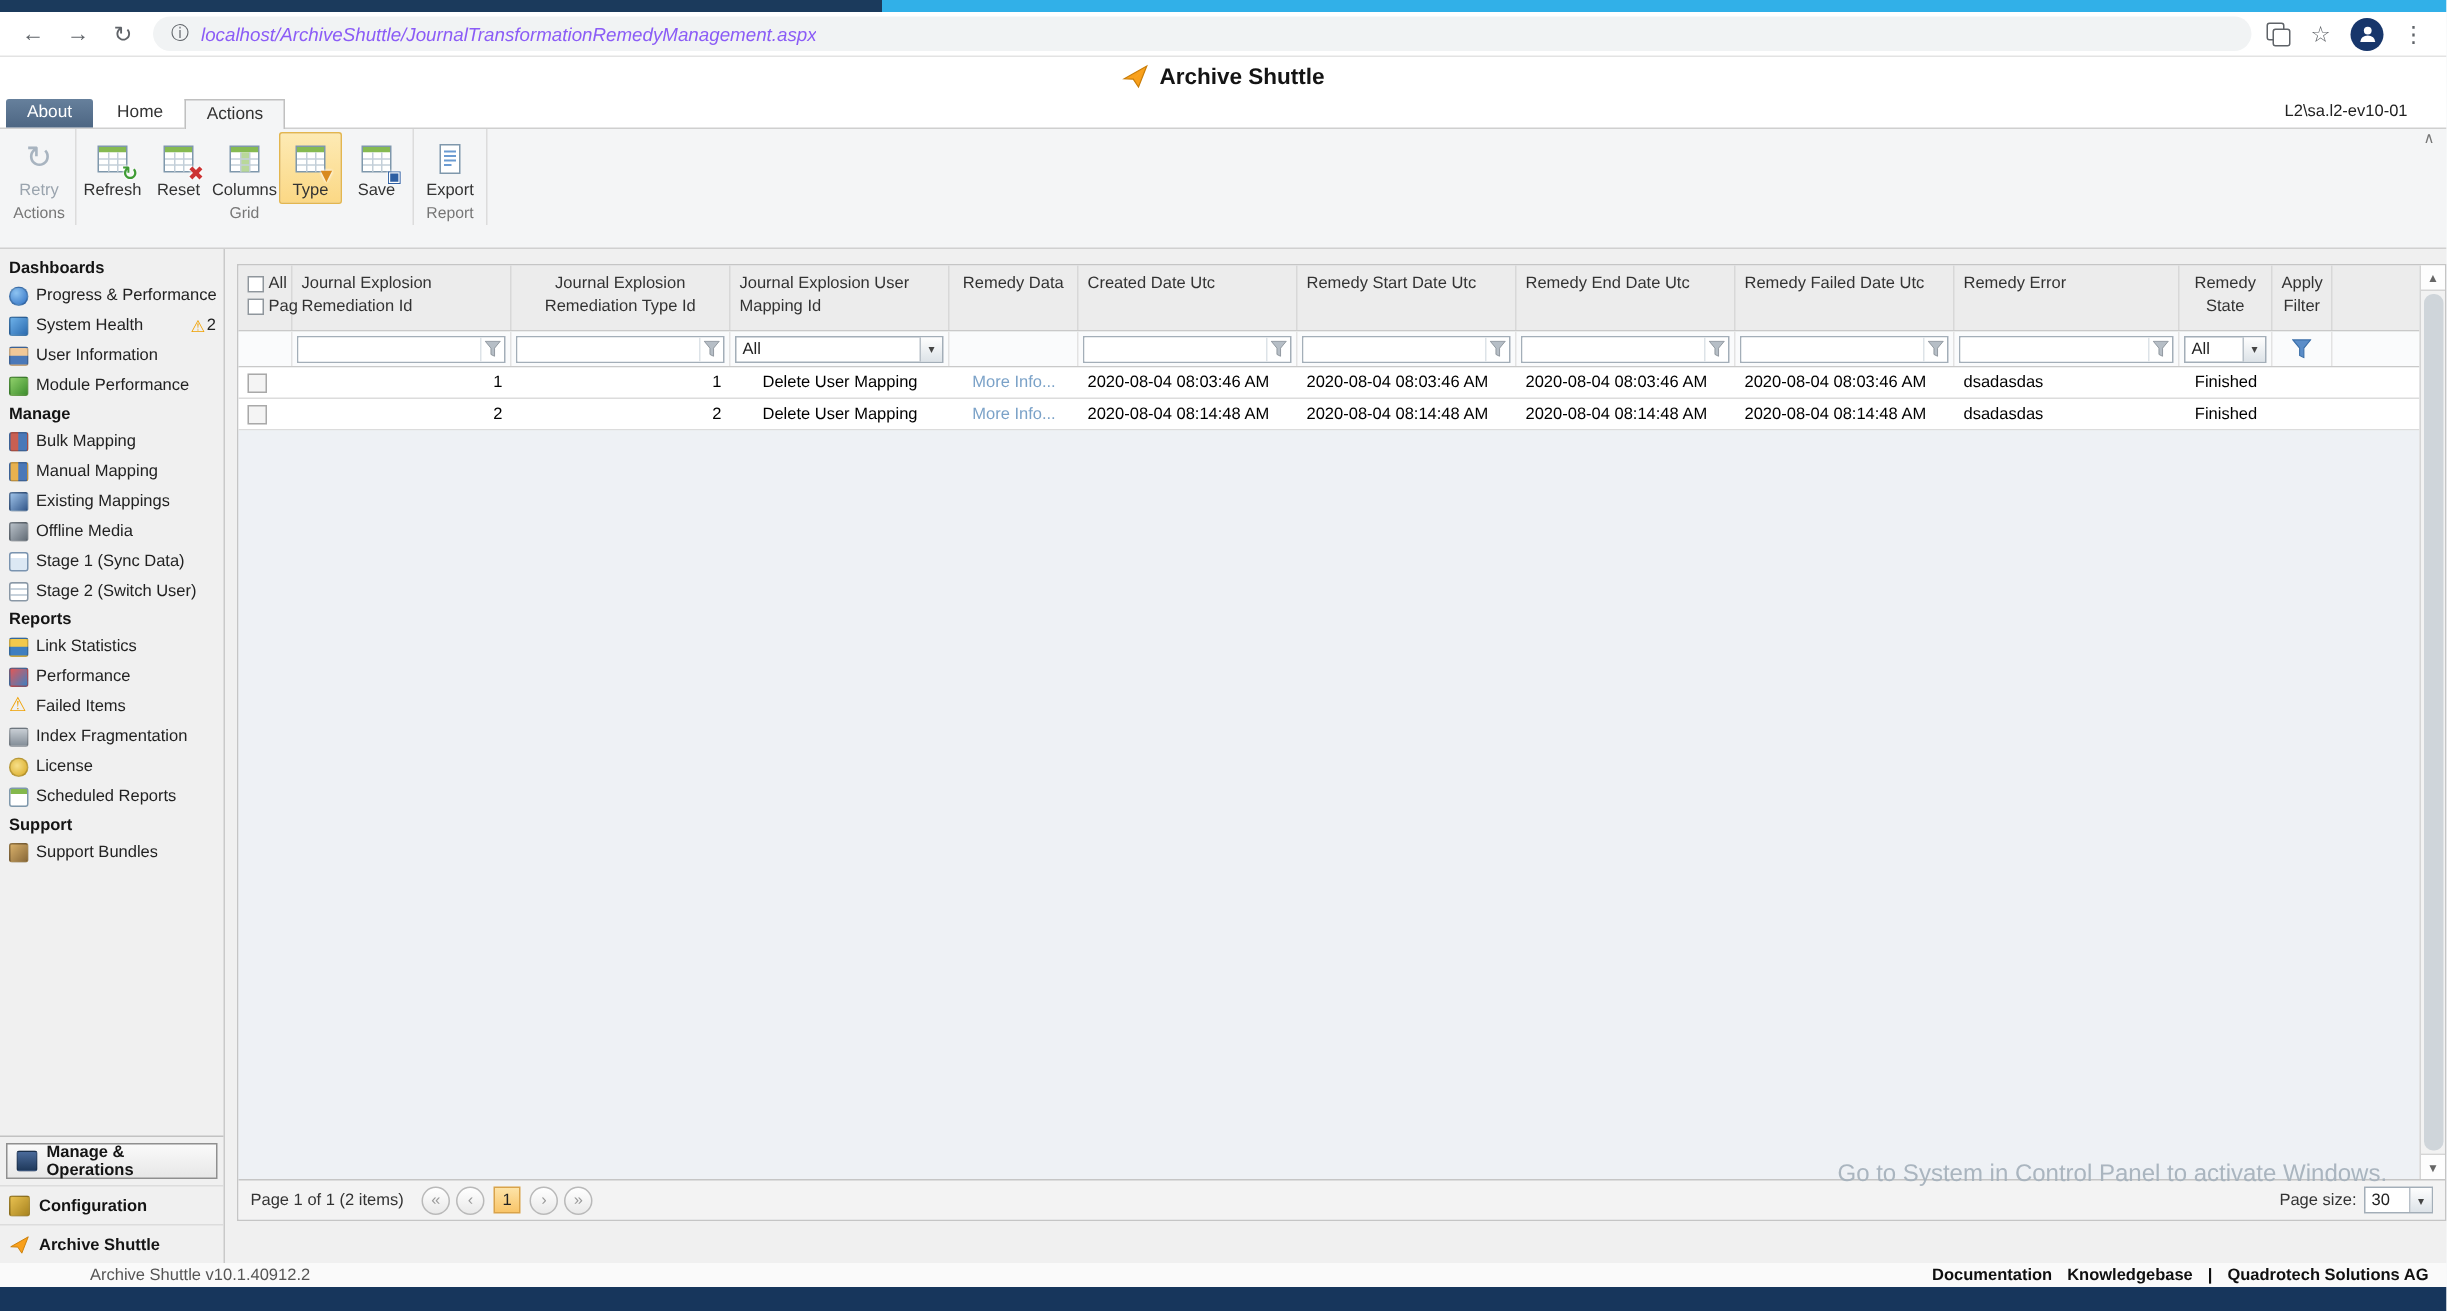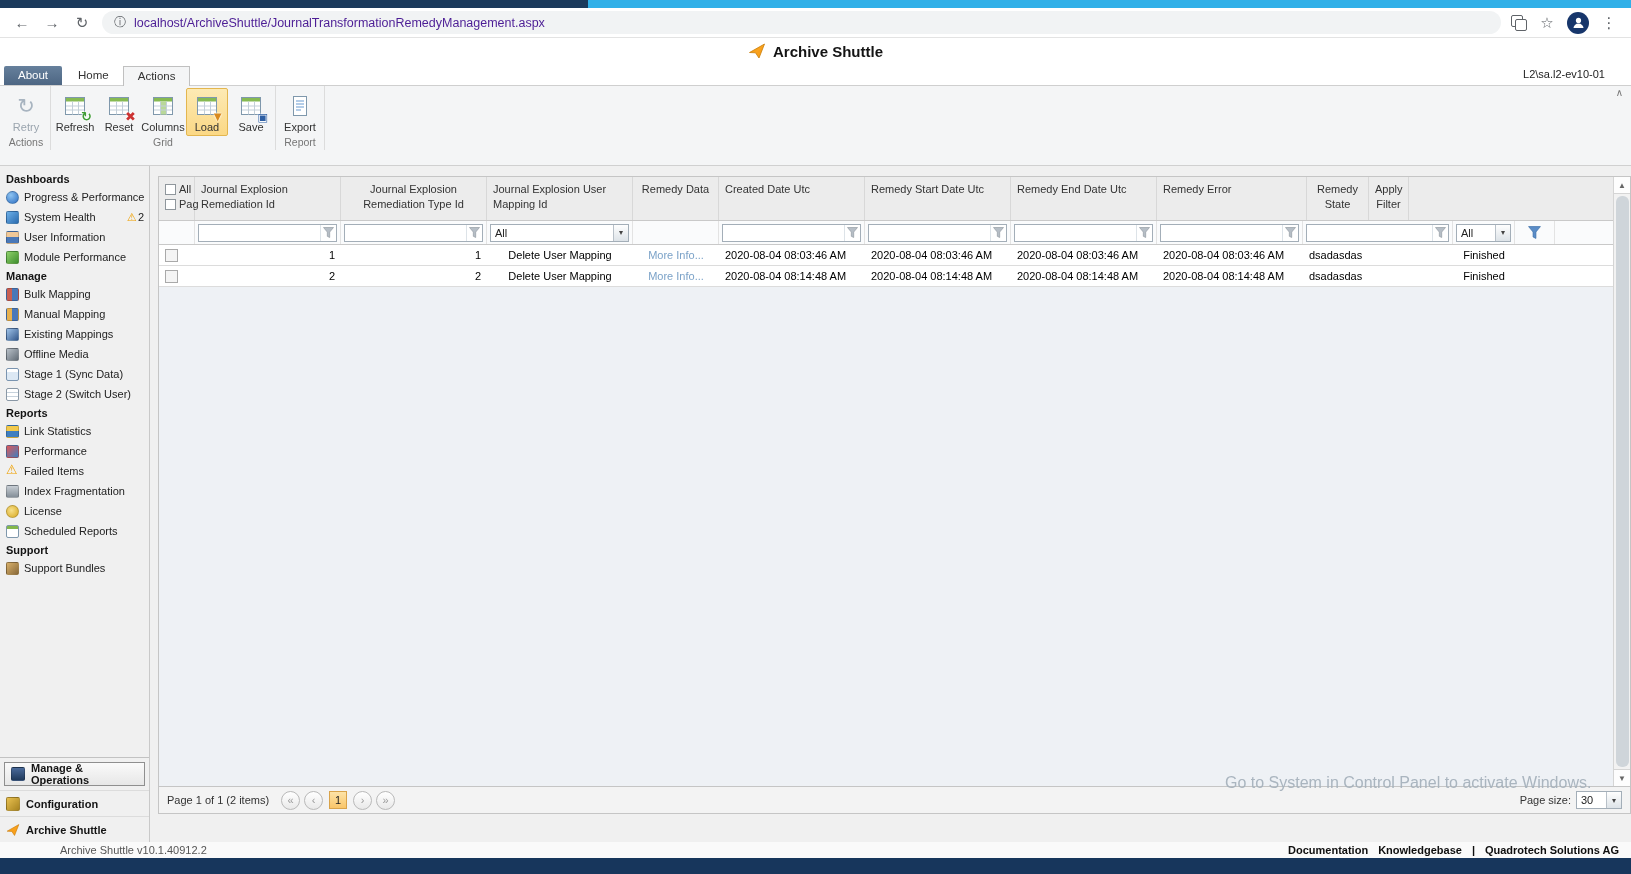--- a/index.html
+++ b/index.html
@@ -9,21 +9,21 @@
   
   .top-strip{height:8px;display:flex;flex:none;}
   .ts-left{width:588px;background:#1b3a5c;}
   .ts-right{flex:1;background:#31b0e8;}
 
   
   .browser-bar{height:30px;flex:none;background:#fff;display:flex;align-items:center;padding:0 12px;gap:10px;border-bottom:1px solid #e3e3e3;}
   .bicon{font-size:15px;color:#5f6368;width:20px;text-align:center;cursor:pointer;flex:none;}
   .url-bar{flex:1;height:23px;background:#f1f3f4;border-radius:12px;display:flex;align-items:center;padding:0 12px;gap:8px;min-width:0;}
   .info-icon{color:#5f6368;font-size:12px;flex:none;}
-  .url-text{font-size:12.5px;color:#4c1d95;white-space:nowrap;overflow:hidden;}
+  .url-text{font-size:12.5px;color:#8b5cf6;white-space:nowrap;overflow:hidden;font-style:italic;}
   .translate{position:relative;width:16px;height:16px;flex:none;}
   .translate::before{content:"";position:absolute;left:0;top:0;width:10px;height:10px;border:1.5px solid #5f6368;border-radius:2px;background:#fff;}
   .translate::after{content:"";position:absolute;right:0;bottom:0;width:10px;height:10px;border:1.5px solid #5f6368;border-radius:2px;background:#fff;}
   .avatar{width:22px;height:22px;border-radius:50%;background:#17366b;display:flex;align-items:center;justify-content:center;flex:none;cursor:pointer;}
 
   
   .app-header{height:26px;flex:none;background:#fff;display:flex;align-items:center;justify-content:center;gap:7px;}
   .app-title{font-size:15px;font-weight:bold;color:#141414;}
 
   
@@ -245,21 +245,21 @@
         </div>
         <div class="rbtn active">
           <span class="ricon">
             <svg width="26" height="26" viewBox="0 0 26 26">
                 <rect x="3.5" y="4.5" width="19" height="17" fill="#fff" stroke="#7f98ac"></rect>
                 <rect x="4" y="5" width="18" height="3.5" fill="#86ba52"></rect>
                 <path d="M4 13 h18 M4 17 h18 M10.5 8.5 v13 M16.5 8.5 v13" stroke="#c3cfd9" stroke-width="1" fill="none"></path>
               </svg>
             <span class="ov ov-load">▼</span>
           </span>
-          <span>Load</span>
+          <span>Type</span>
         </div>
         <div class="rbtn">
           <span class="ricon">
             <svg width="26" height="26" viewBox="0 0 26 26">
                 <rect x="3.5" y="4.5" width="19" height="17" fill="#fff" stroke="#7f98ac"></rect>
                 <rect x="4" y="5" width="18" height="3.5" fill="#86ba52"></rect>
                 <path d="M4 13 h18 M4 17 h18 M10.5 8.5 v13 M16.5 8.5 v13" stroke="#c3cfd9" stroke-width="1" fill="none"></path>
               </svg>
             <span class="ov ov-save">▣</span>
           </span>
@@ -405,20 +405,21 @@
                   <span>Pag</span>
                 </label>
             </div>
             <div class="gh-cell c-id">Journal Explosion Remediation Id</div>
             <div class="gh-cell c-type ctr">Journal Explosion Remediation Type Id</div>
             <div class="gh-cell c-map">Journal Explosion User Mapping Id</div>
             <div class="gh-cell c-data ctr">Remedy Data</div>
             <div class="gh-cell c-created">Created Date Utc</div>
             <div class="gh-cell c-start">Remedy Start Date Utc</div>
             <div class="gh-cell c-end">Remedy End Date Utc</div>
+            <div class="gh-cell c-failed">Remedy Failed Date Utc</div>
             <div class="gh-cell c-err">Remedy Error</div>
             <div class="gh-cell c-state ctr">Remedy State</div>
             <div class="gh-cell c-apply ctr">Apply Filter</div>
             <div class="gh-cell c-fill"></div>
           </div>
 
           <div class="gfilter">
             <div class="gf-cell c-cb"></div>
             <div class="gf-cell c-id">
                 <div class="fbox">

